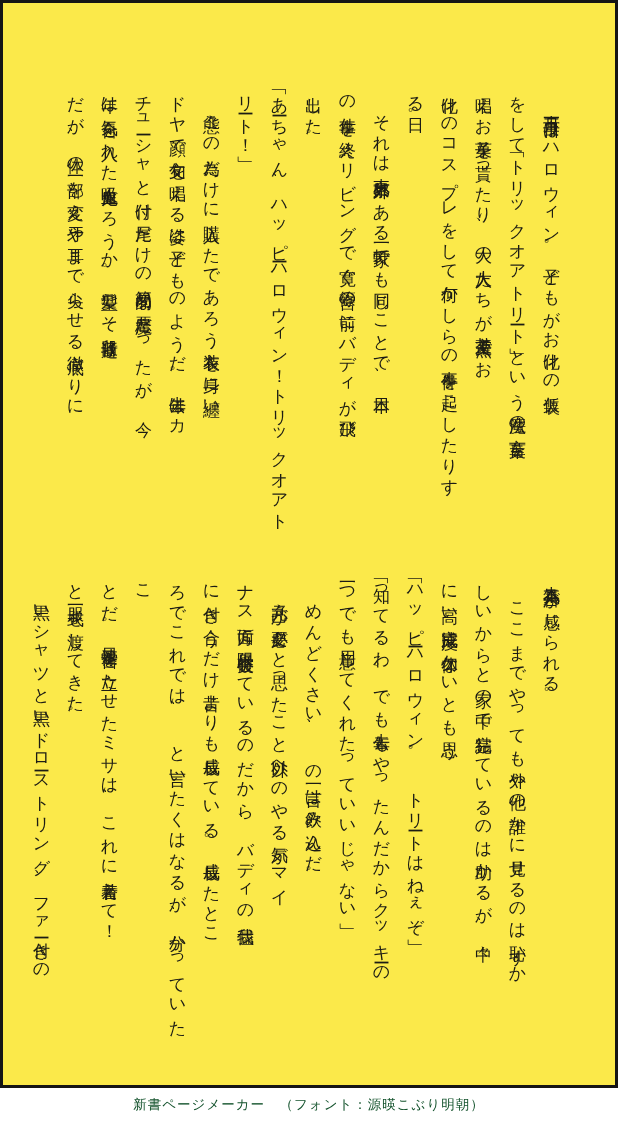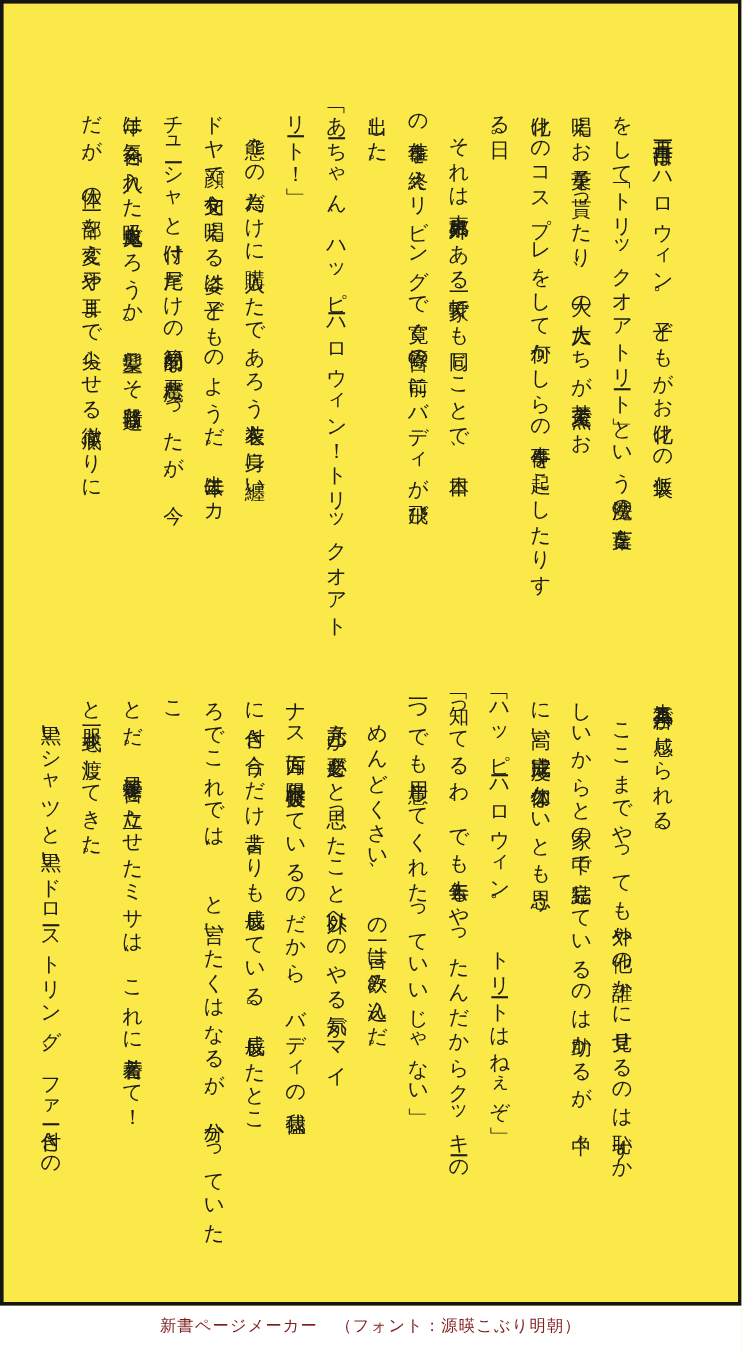--- a/index.html
+++ b/index.html
@@ -39,21 +39,21 @@
   .vblock-bottom { top: 573px; height: 460px; }
   .vcol {  }
   .caption {
     position: absolute;
     top: 1096px;
     left: 0;
     width: 618px;
     text-align: center;
     font-size: 13.5px;
     letter-spacing: 1px;
-    color: #7f1d1d;
+    color: #14532d;
   }
 </style>
 </head>
 <body>
 
 <div class="page"></div>
 
 <div class="vblock vblock-top">
   <div class="vcol">　十月三十一日はハロウィン。子どもがお化けの仮装</div>
   <div class="vcol">をして「トリックオアトリート」という魔法の言葉を</div>

